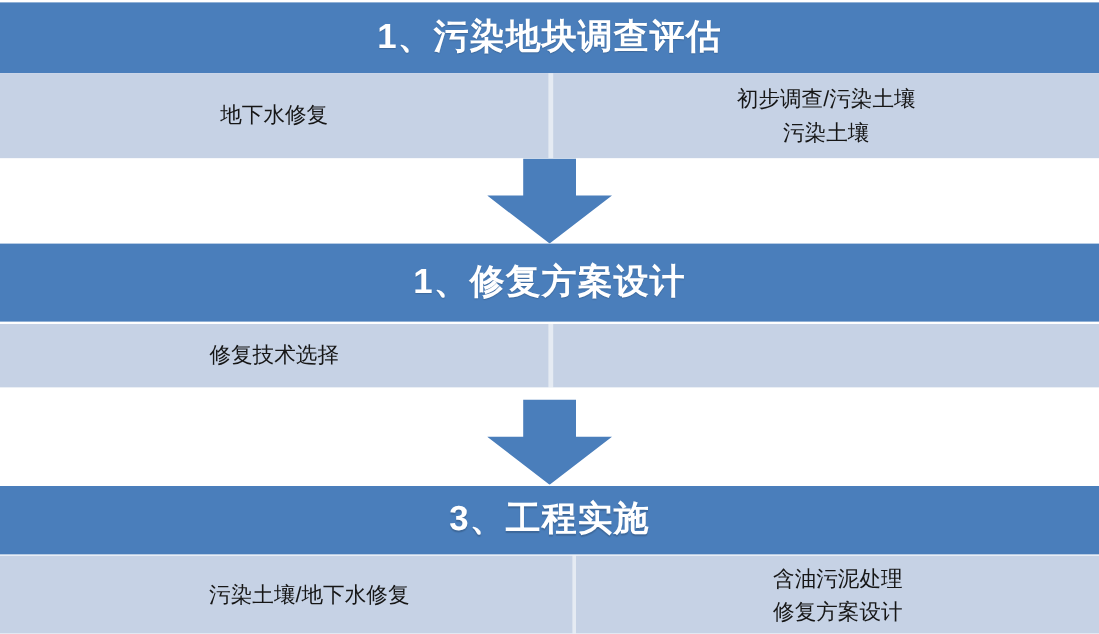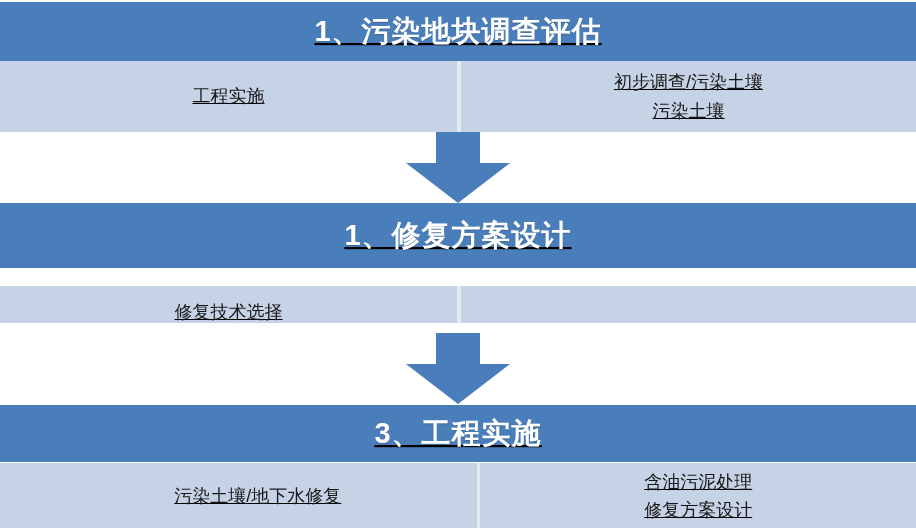--- a/index.html
+++ b/index.html
@@ -18,21 +18,20 @@
     position: relative;
     width: 916px;
     height: 528px;
   }
 
   
   .stage {
     position: absolute;
     left: 0;
     width: 817px;
-    text-decoration: underline;
   }
 
   .stage-header {
     position: relative;
     width: 916px;
     background: #4a7ebb;
     box-sizing: border-box;
     display: flex;
     align-items: center;
     justify-content: center;
@@ -93,21 +92,21 @@
   
   #stage-1 { top: 2px; }
   #stage-1 .stage-header { height: 59px; }
   #stage-1 .stage-body   { height: 71px; }
 
   #gap-1 { top: 132px; height: 71px; }
   #gap-1 .arrow { top: 0px; }
 
   #stage-2 { top: 203px; }
   #stage-2 .stage-header { height: 65px; }
-  #stage-2 .stage-body   { height: 53px; top: 18px; }
+  #stage-2 .stage-body   { height: 53px; top: 2px; }
 
   #gap-2 { top: 323px; height: 82px; }
   #gap-2 .arrow { top: 10px; }
 
   #stage-3 { top: 405px; }
   #stage-3 .stage-header { height: 57px; text-align: center; }
   #stage-3 .stage-body   { height: 66px; top: 1px; padding-left: 39px; }
 
   .top-cap {
     position: absolute;
@@ -122,21 +121,21 @@
 <div id="flow">
 
   <div class="top-cap"></div>
 
   <div class="stage" id="stage-1">
     <div class="stage-header">
       <span class="stage-title">1、污染地块调查评估</span>
     </div>
     <div class="stage-body">
       <div class="col col-left">
-        <div class="col-line">工程实施</div>
+        <div class="col-line">地下水修复</div>
       </div>
       <div class="col-div"></div>
       <div class="col col-right">
         <div class="col-line">初步调查/污染土壤</div>
         <div class="col-line">污染土壤</div>
       </div>
     </div>
   </div>
 
   <div class="arrow-gap" id="gap-1">

